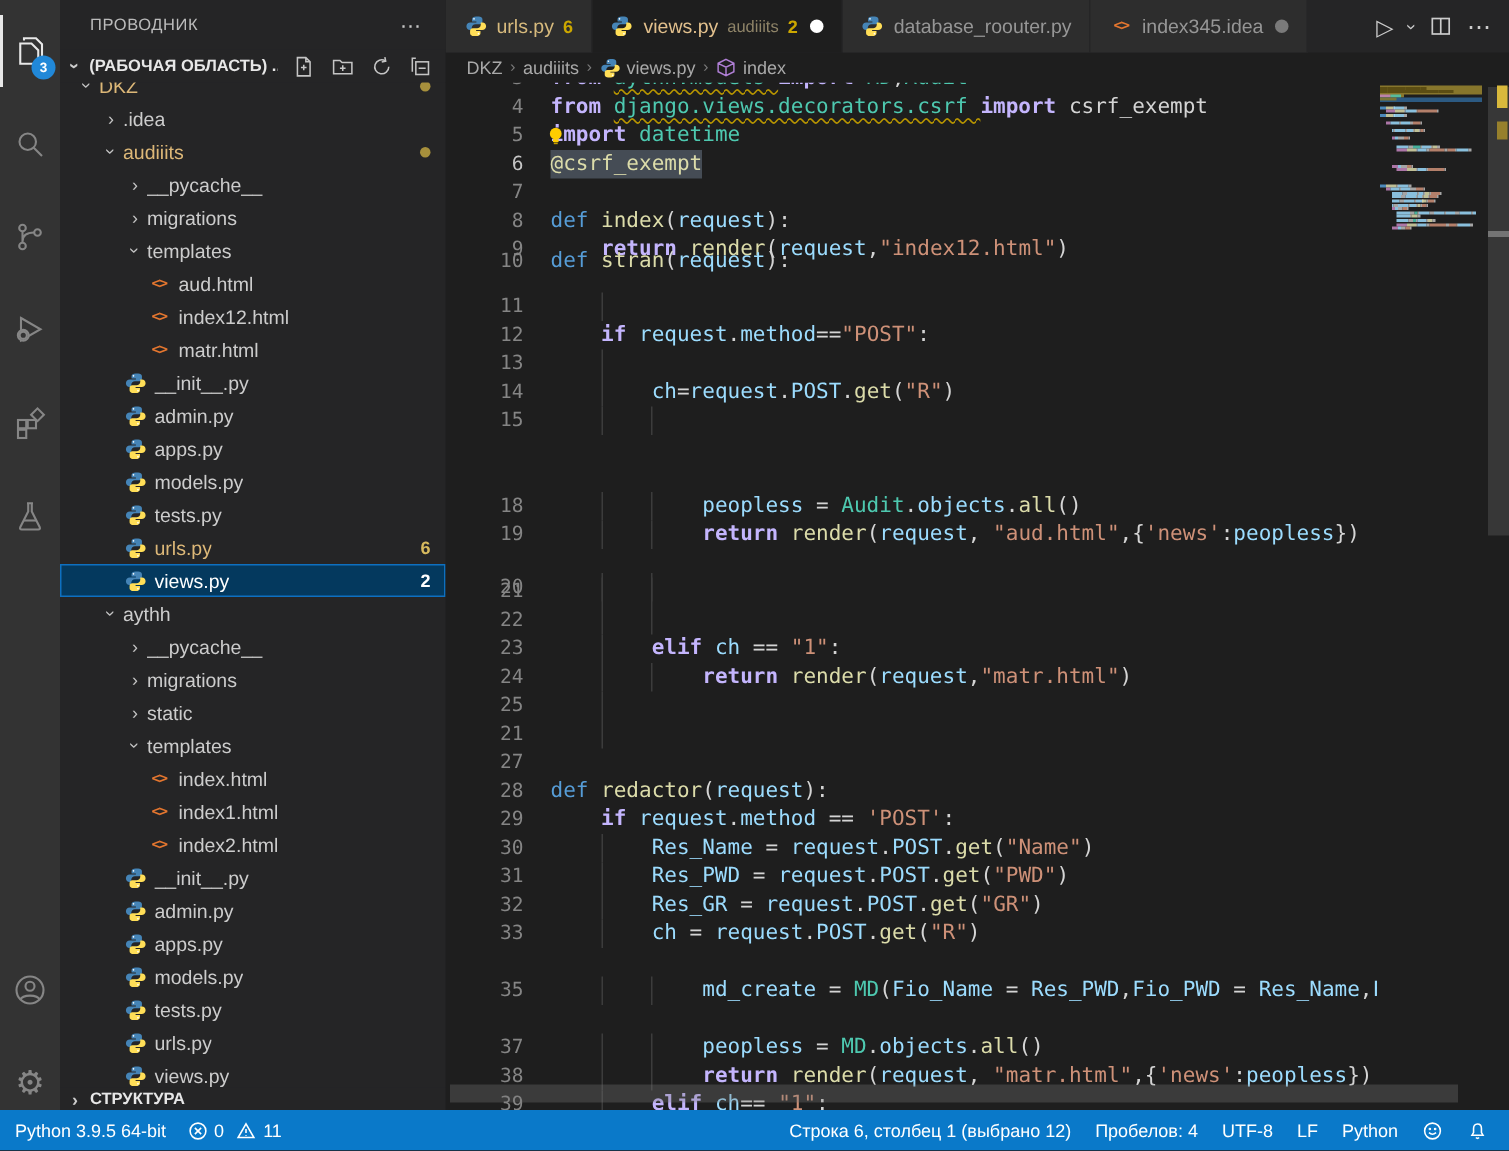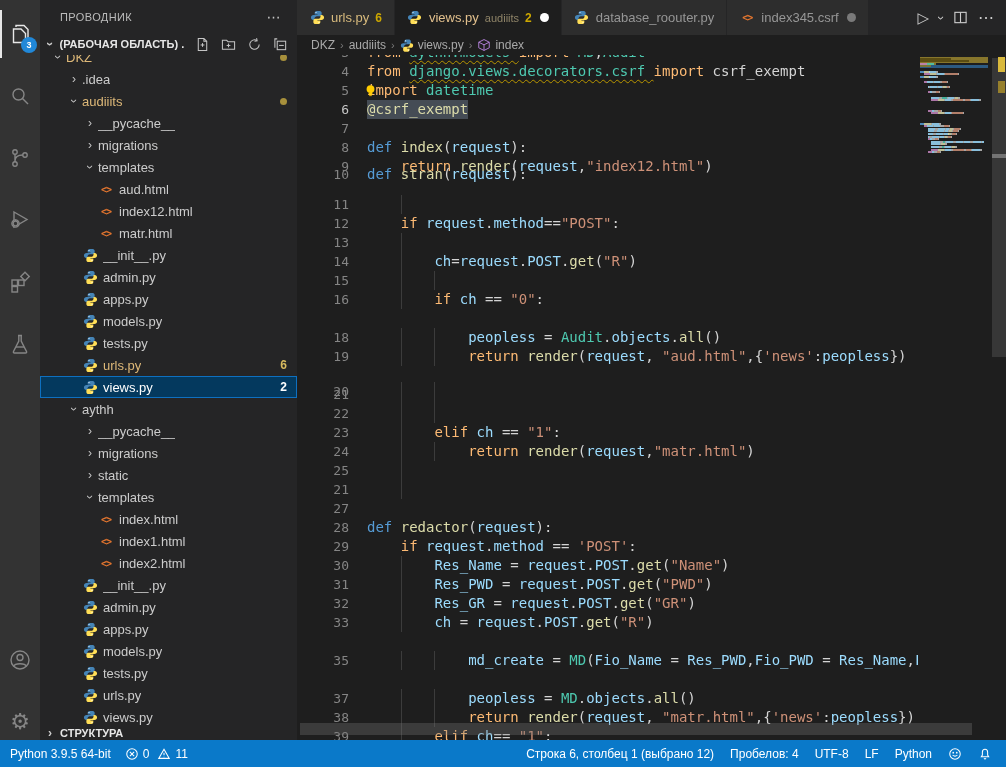--- a/index.html
+++ b/index.html
@@ -65,21 +65,21 @@
   .breadcrumb .bc { display:flex; align-items:center; gap:4px; cursor:pointer; }
   .breadcrumb .ficon { width:14px; height:14px; display:flex; align-items:center; justify-content:center; }
 
   
   .codearea { position:absolute; left:0; top:55px; width:709px; height:685px; overflow:hidden; font-family:"DejaVu Sans Mono", monospace; font-size:14px; }
   .cline { position:absolute; left:0; width:100%; height:19px; line-height:19px; white-space:pre; }
   .cline .gut { position:absolute; left:0; top:0; width:52px; text-align:right; color:#858585; font-size:13px; }
   .cline .gut.cur { color:#c6c6c6; }
   .cline .src { position:absolute; left:70px; top:0; }
   .guide { position:absolute; top:0; width:1px; height:19px; background:#3c3c3c; }
-  .tk-k { color:#fdba74; } .tk-d { color:#569cd6; } .tk-f { color:#dcdcaa; }
+  .tk-k { color:#c4b5fd;font-weight:bold; } .tk-d { color:#569cd6; } .tk-f { color:#dcdcaa; }
   .tk-v { color:#9cdcfe; } .tk-c { color:#4ec9b0; } .tk-s { color:#ce9178; }
   .tk-t { color:#d4d4d4; } .tk-dec { color:#dcdcaa; }
   .tk-q { color:#4ec9b0; text-decoration:underline; text-decoration-style:wavy; text-decoration-color:#b89500; text-decoration-thickness:1px; text-underline-offset:3px; }
   .selbg { background:#454c55; }
   .bulb { position:absolute; left:66px; top:2px; width:15px; height:15px; z-index:3; }
 
   
   .minimap { position:absolute; left:621px; top:2px; width:72px; height:683px; background:#1e1e1e; z-index:4; }
   .mrow { position:absolute; left:2px; height:3px; display:flex; }
   .mseg { height:2px; margin-top:0.5px; opacity:.85; }
@@ -482,21 +482,21 @@
               <circle fill="#fff" cx="6.4" cy="2.7" r=".6"></circle>
               <circle fill="#fff" cx="9.6" cy="13.3" r=".6"></circle>
             </svg>
           </span>
           <span class="t-label">database_roouter.py</span>
         </div>
         <div class="tab">
           <span class="ficon">
             <span class="html-glyph">&lt;&gt;</span>
           </span>
-          <span class="t-label">index345.csrf</span>
+          <span class="t-label">index345.idea</span>
           <span class="t-dot"></span>
         </div>
         <div class="tab-actions">
           <span class="act run-glyph">▷</span>
           <span class="act chev-down">›</span>
           <span class="act">
             <svg viewBox="0 0 16 16">
               <rect x="2" y="2.5" width="12" height="11"></rect>
               <line x1="8" y1="2.5" x2="8" y2="13.5"></line>
             </svg>
@@ -815,21 +815,20 @@
         <div class="cline" style="top: 45px;"><span class="gut cur">6</span><span class="src selbg"><span class="tk-dec">@csrf_exempt</span></span></div>
         <div class="cline" style="top: 64px;"><span class="gut">7</span><span class="src"></span></div>
         <div class="cline" style="top: 83px;"><span class="gut">8</span><span class="src"><span class="tk-d">def </span><span class="tk-f">index</span><span class="tk-t">(</span><span class="tk-v">request</span><span class="tk-t">):</span></span></div>
         <div class="cline" style="top: 102px;"><span class="gut">9</span><span class="src"><span class="tk-t">    </span><span class="tk-k">return </span><span class="tk-f">render</span><span class="tk-t">(</span><span class="tk-v">request</span><span class="tk-t">,</span><span class="tk-s">"index12.html"</span><span class="tk-t">)</span></span></div>
         <div class="cline" style="top: 110px;"><span class="gut">10</span><span class="src"><span class="tk-d">def </span><span class="tk-f">stran</span><span class="tk-t">(</span><span class="tk-v">request</span><span class="tk-t">):</span></span></div>
         <div class="cline" style="top: 140px;"><span class="gut">11</span><span class="guide" style="left: 103.72px;"></span><span class="src"></span></div>
         <div class="cline" style="top: 159px;"><span class="gut">12</span><span class="src"><span class="tk-t">    </span><span class="tk-k">if </span><span class="tk-v">request</span><span class="tk-t">.</span><span class="tk-v">method</span><span class="tk-t">==</span><span class="tk-s">"POST"</span><span class="tk-t">:</span></span></div>
         <div class="cline" style="top: 178px;"><span class="gut">13</span><span class="guide" style="left: 103.72px;"></span><span class="src"></span></div>
         <div class="cline" style="top: 197px;"><span class="gut">14</span><span class="guide" style="left: 103.72px;"></span><span class="src"><span class="tk-t">        </span><span class="tk-v">ch</span><span class="tk-t">=</span><span class="tk-v">request</span><span class="tk-t">.</span><span class="tk-v">POST</span><span class="tk-t">.</span><span class="tk-f">get</span><span class="tk-t">(</span><span class="tk-s">"R"</span><span class="tk-t">)</span></span></div>
         <div class="cline" style="top: 216px;"><span class="gut">15</span><span class="guide" style="left: 103.72px;"></span><span class="guide" style="left: 137.44px;"></span><span class="src"></span></div>
-        <div class="cline" style="top: 235px;"><span class="gut">16</span><span class="guide" style="left: 103.72px;"></span><span class="src"><span class="tk-t">        </span><span class="tk-k">if </span><span class="tk-v">ch</span><span class="tk-t"> == </span><span class="tk-s">"0"</span><span class="tk-t">:</span></span></div>
         <div class="cline" style="top: 273px;"><span class="gut">18</span><span class="guide" style="left: 103.72px;"></span><span class="guide" style="left: 137.44px;"></span><span class="src"><span class="tk-t">            </span><span class="tk-v">peopless</span><span class="tk-t"> = </span><span class="tk-c">Audit</span><span class="tk-t">.</span><span class="tk-v">objects</span><span class="tk-t">.</span><span class="tk-f">all</span><span class="tk-t">()</span></span></div>
         <div class="cline" style="top: 292px;"><span class="gut">19</span><span class="guide" style="left: 103.72px;"></span><span class="guide" style="left: 137.44px;"></span><span class="src"><span class="tk-t">            </span><span class="tk-k">return </span><span class="tk-f">render</span><span class="tk-t">(</span><span class="tk-v">request</span><span class="tk-t">, </span><span class="tk-s">"aud.html"</span><span class="tk-t">,{</span><span class="tk-s">'news'</span><span class="tk-t">:</span><span class="tk-v">peopless</span><span class="tk-t">})</span></span></div>
         <div class="cline" style="top: 311px; margin-top: 16px;"><span class="gut">20</span><span class="guide" style="left: 103.72px;"></span><span class="guide" style="left: 137.44px;"></span><span class="src"></span></div>
         <div class="cline" style="top: 330px;"><span class="gut">21</span><span class="guide" style="left: 103.72px;"></span><span class="guide" style="left: 137.44px;"></span><span class="src"></span></div>
         <div class="cline" style="top: 349px;"><span class="gut">22</span><span class="guide" style="left: 103.72px;"></span><span class="guide" style="left: 137.44px;"></span><span class="src"></span></div>
         <div class="cline" style="top: 368px;"><span class="gut">23</span><span class="guide" style="left: 103.72px;"></span><span class="src"><span class="tk-t">        </span><span class="tk-k">elif </span><span class="tk-v">ch</span><span class="tk-t"> == </span><span class="tk-s">"1"</span><span class="tk-t">:</span></span></div>
         <div class="cline" style="top: 387px;"><span class="gut">24</span><span class="guide" style="left: 103.72px;"></span><span class="guide" style="left: 137.44px;"></span><span class="src"><span class="tk-t">            </span><span class="tk-k">return </span><span class="tk-f">render</span><span class="tk-t">(</span><span class="tk-v">request</span><span class="tk-t">,</span><span class="tk-s">"matr.html"</span><span class="tk-t">)</span></span></div>
         <div class="cline" style="top: 406px;"><span class="gut">25</span><span class="guide" style="left: 103.72px;"></span><span class="src"></span></div>
         <div class="cline" style="top: 425px;"><span class="gut">21</span><span class="guide" style="left: 103.72px;"></span><span class="src"></span></div>
         <div class="cline" style="top: 444px;"><span class="gut">27</span><span class="src"></span></div>

